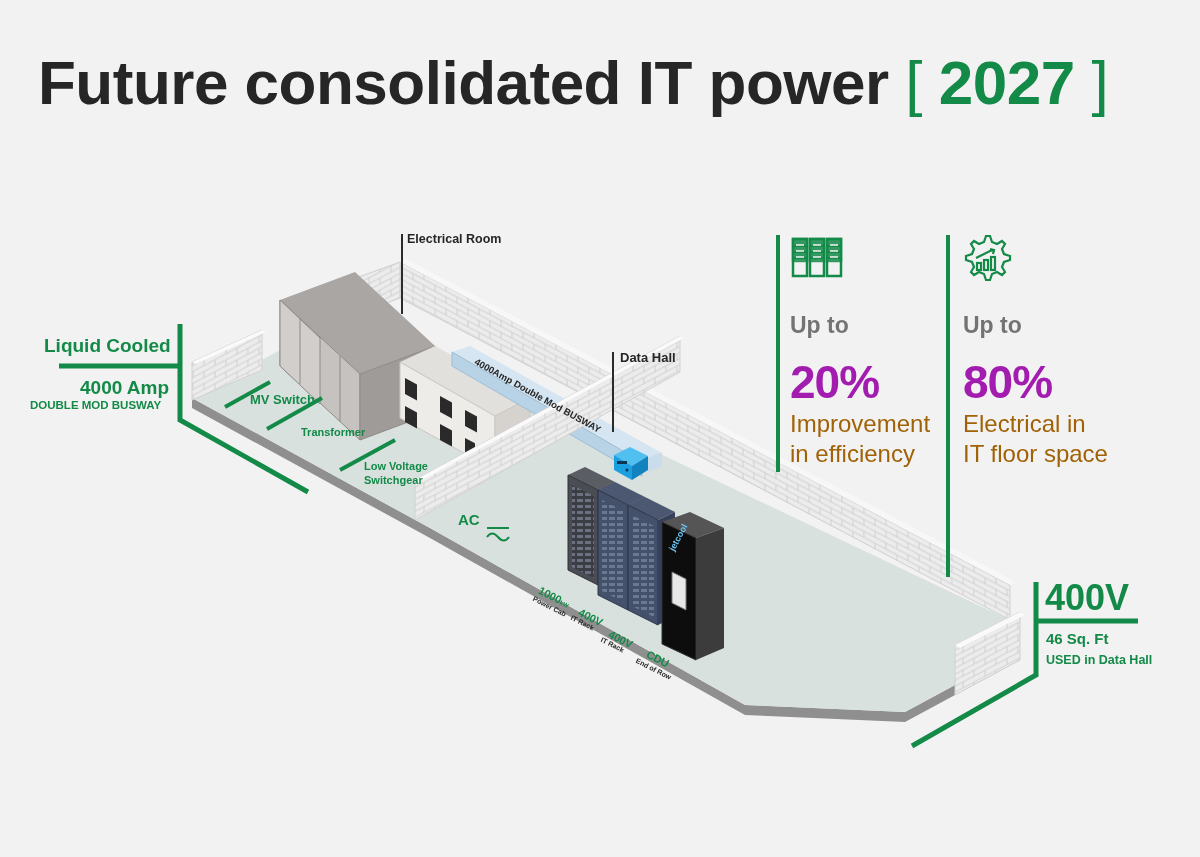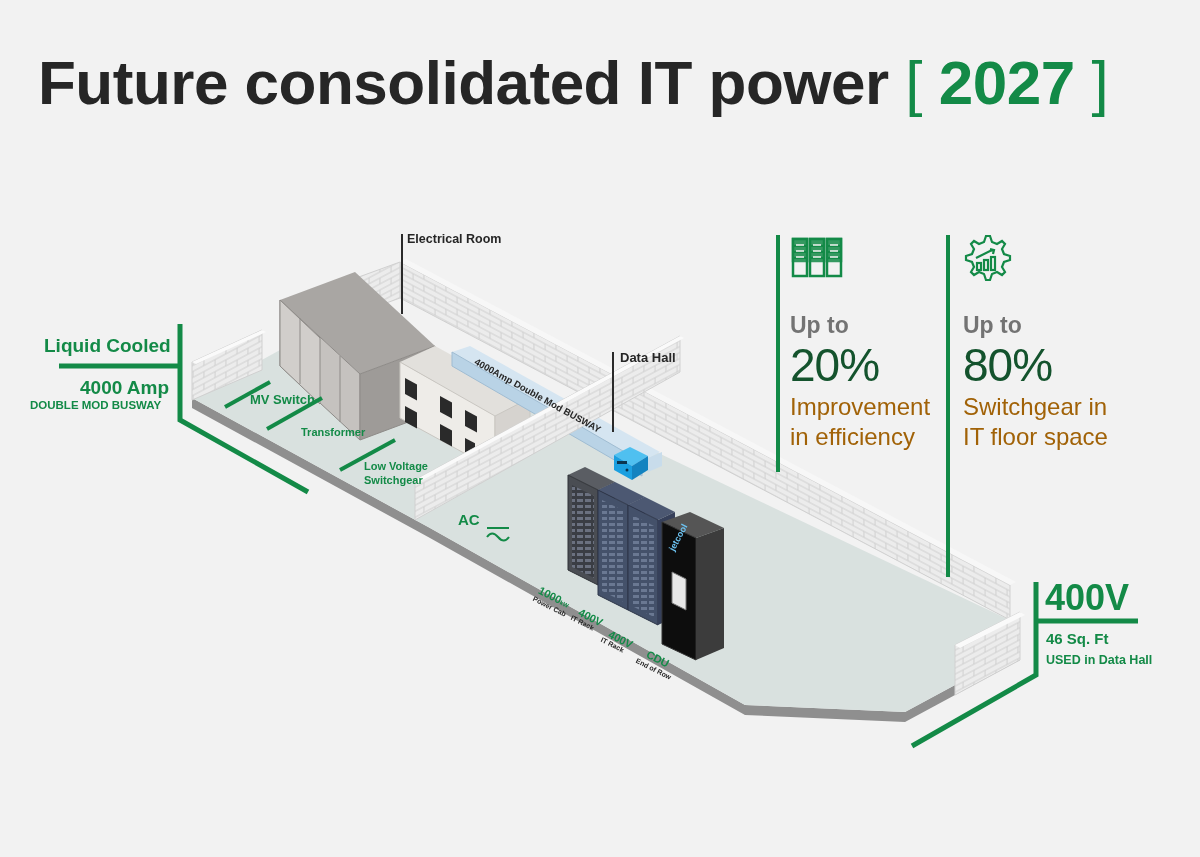--- a/index.html
+++ b/index.html
@@ -7,21 +7,21 @@
   .title{position:absolute;left:38px;top:52px;font-size:62px;font-weight:700;color:#262626;letter-spacing:-0.5px;white-space:nowrap;line-height:1;}
   .title .br{color:#138a47;font-weight:400;}
   .title .yr{color:#138a47;font-weight:700;}
   svg.scene{position:absolute;left:0;top:0;}
   .lbl{position:absolute;white-space:nowrap;line-height:1;}
   .g{color:#138a47;}
   .dk{color:#262626;}
   .b{font-weight:700;}
   .stat{position:absolute;}
   .stat .upto{font-size:23px;font-weight:700;color:#737373;line-height:1;}
-  .stat .pct{font-size:46px;font-weight:400;color:#14532d;line-height:1;margin-top:5px;letter-spacing:-1px;}
+  .stat .pct{font-size:46px;font-weight:700;color:#a21caf;line-height:1;margin-top:22px;letter-spacing:-1px;}
   .stat .desc{font-size:24px;font-weight:400;color:#a16207;line-height:1.25;margin-top:4px;}
   .rot{position:absolute;transform-origin:0 0;white-space:nowrap;}
 </style>
 </head>
 <body>
 
 <div class="title">
   <span>Future consolidated IT power</span>
   <span class="br">[</span>
   <span class="yr">2027</span>
@@ -218,19 +218,19 @@
 
 <div class="stat" style="left:790px;top:314px;">
   <div class="upto">Up to</div>
   <div class="pct">20%</div>
   <div class="desc">Improvement</div>
   <div class="desc" style="margin-top:0">in efficiency</div>
 </div>
 <div class="stat" style="left:963px;top:314px;">
   <div class="upto">Up to</div>
   <div class="pct">80%</div>
-  <div class="desc">Switchgear in</div>
+  <div class="desc">Electrical in</div>
   <div class="desc" style="margin-top:0">IT floor space</div>
 </div>
 
 <div class="lbl g b" style="left:1045px;top:580px;font-size:36px;">400V</div>
 <div class="lbl g b" style="left:1046px;top:631px;font-size:15px;">46 Sq. Ft</div>
 <div class="lbl g b" style="left:1046px;top:654px;font-size:12.5px;">USED in Data Hall</div>
 
 </body></html>

